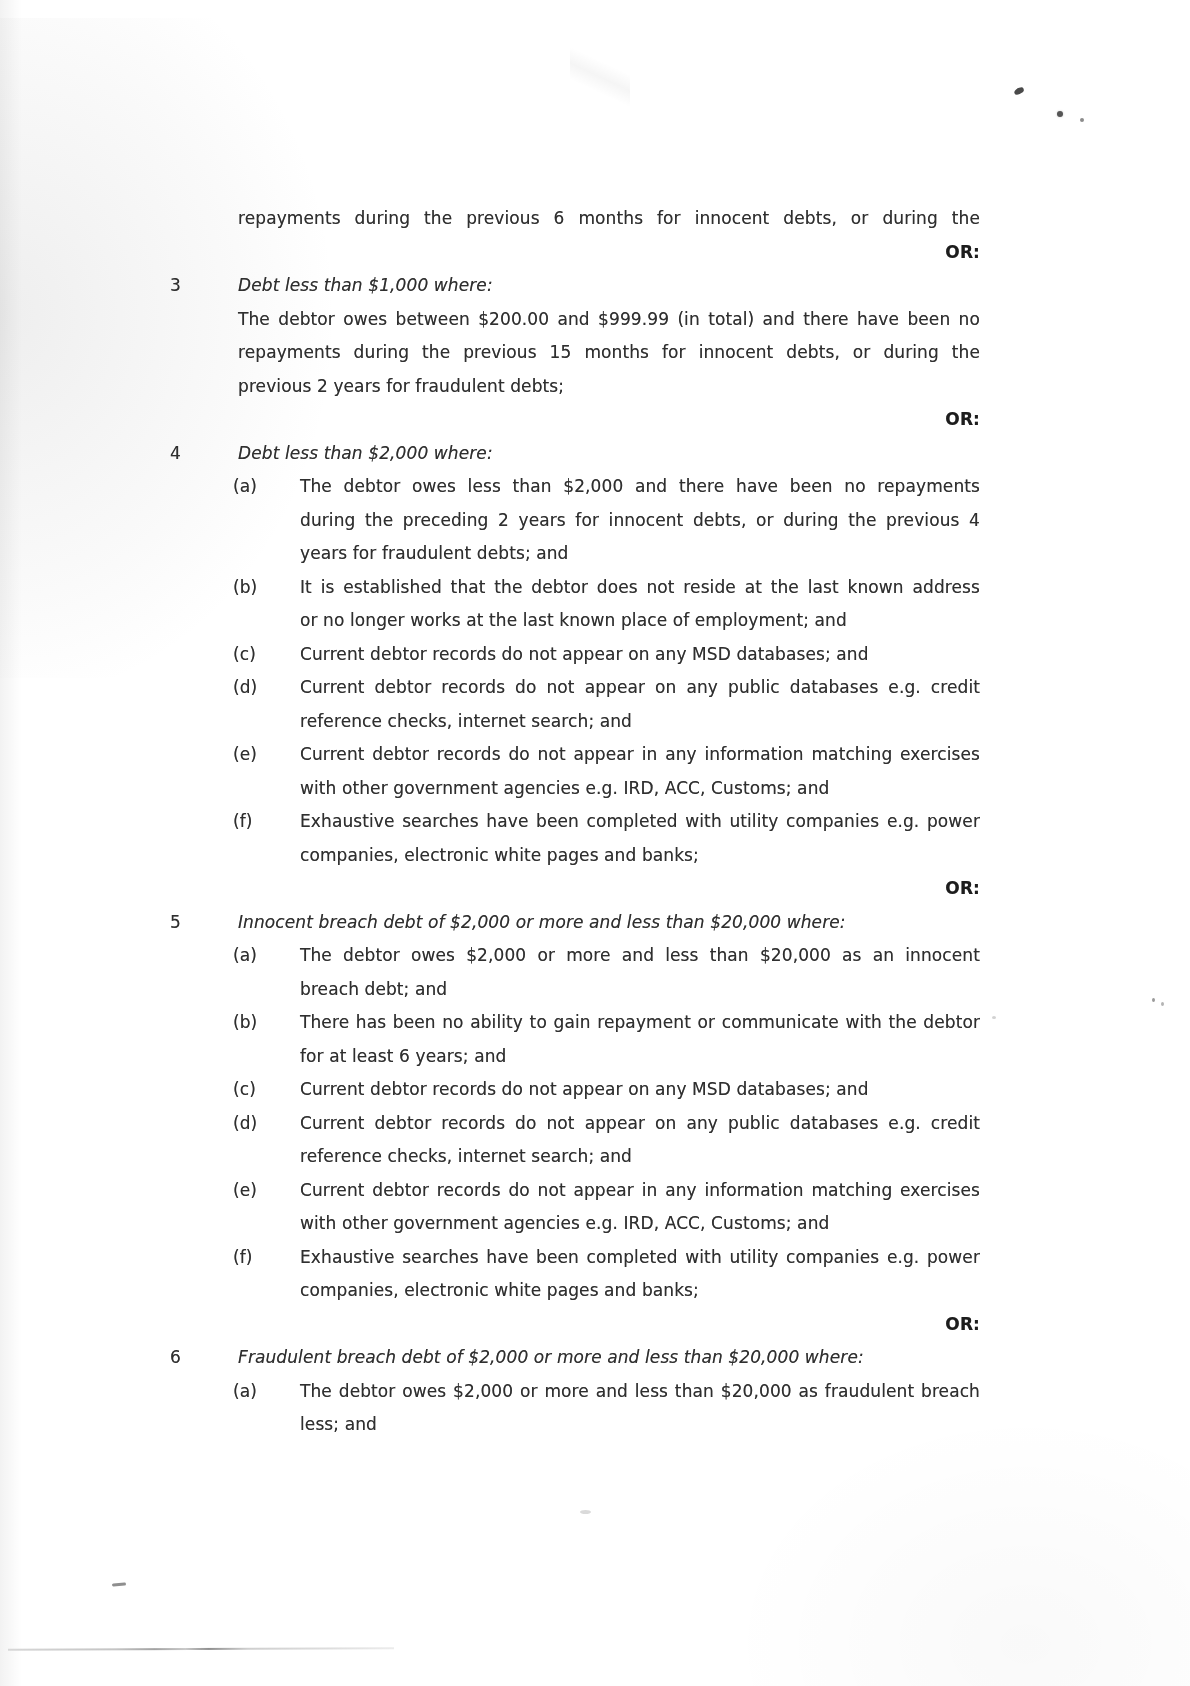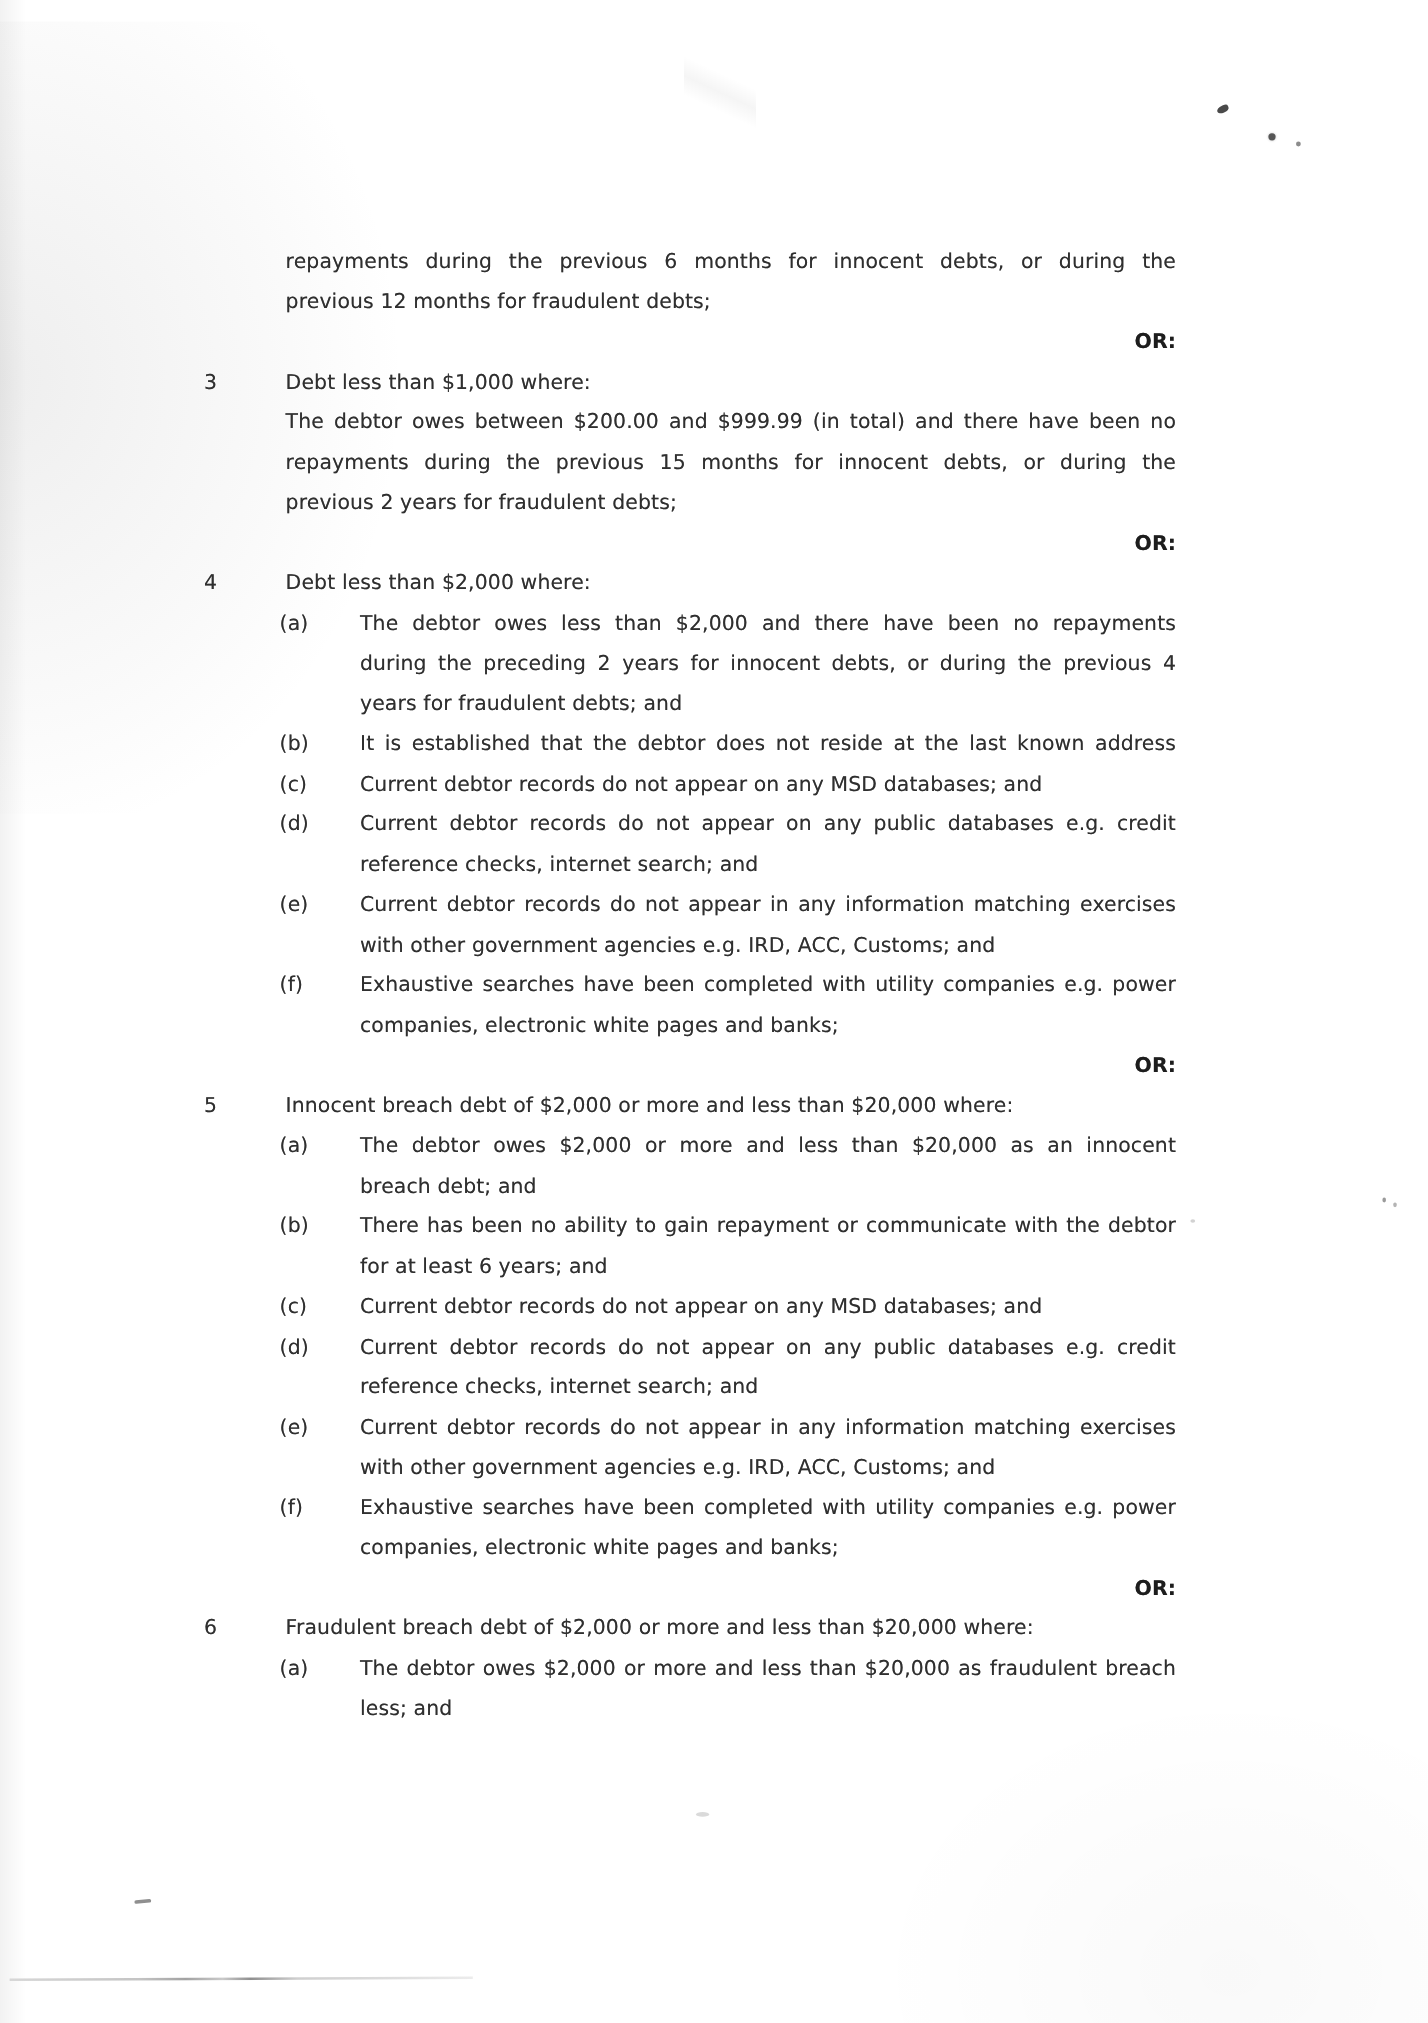--- a/index.html
+++ b/index.html
@@ -16,21 +16,21 @@
     font-size: 17px; line-height: 33.5px; color: #2f2f2f;
     text-shadow: 0 0 0.5px rgba(47,47,47,0.55);
     letter-spacing: 0.1px;
   }
   .para { margin: 0 0 0 68px; }
   .ln { }
   .ln.j { text-align: justify; text-align-last: justify; }
   .or { font-weight: 700; color: #1d1d1d; text-align: right; }
   .item-head { display: flex; }
   .num { flex: 0 0 68px; }
-  .head { }
+  .head { font-style: italic; }
   .sub { display: flex; margin-left: 63px; }
   .letter { flex: 0 0 67px; }
   .subtext { flex: 1; min-width: 0; }
   
   .artifact { position: absolute; pointer-events: none; }
   .corner-shade {
     left: 0; top: 18px; width: 430px; height: 660px;
     background: radial-gradient(ellipse 430px 500px at 0% 45%,
       rgba(125,125,125,0.13), rgba(150,150,150,0.05) 55%, rgba(0,0,0,0) 78%);
   }
@@ -67,21 +67,20 @@
 <body style="background: rgb(255, 255, 255);">
 
 <div class="page">
   <div class="artifact corner-shade"></div>
   <div class="artifact left-edge-shade"></div>
   <div class="artifact top-smudge"></div>
 
   <div class="doc" id="doc" style="color: rgb(47, 47, 47);">
       <div class="para">
         <div class="ln j">repayments during the previous 6 months for innocent debts, or during the</div>
-        <div class="ln">previous 12 months for fraudulent debts;</div>
       </div>
       <div class="or" style="color: rgb(29, 29, 29);">OR:</div>
       <div class="item-head">
         <span class="num">3</span>
         <span class="head">Debt less than $1,000 where:</span>
       </div>
       <div class="para">
         <div class="ln j">The debtor owes between $200.00 and $999.99 (in total) and there have been no</div>
         <div class="ln j">repayments during the previous 15 months for innocent debts, or during the</div>
         <div class="ln">previous 2 years for fraudulent debts;</div>
@@ -96,20 +95,21 @@
         <div class="subtext">
           <div class="ln j">The debtor owes less than $2,000 and there have been no repayments</div>
           <div class="ln j">during the preceding 2 years for innocent debts, or during the previous 4</div>
           <div class="ln">years for fraudulent debts; and</div>
         </div>
       </div>
       <div class="sub">
         <span class="letter">(b)</span>
         <div class="subtext">
           <div class="ln j">It is established that the debtor does not reside at the last known address</div>
+          <div class="ln">or no longer works at the last known place of employment; and</div>
         </div>
       </div>
       <div class="sub">
         <span class="letter">(c)</span>
         <div class="subtext">
           <div class="ln">Current debtor records do not appear on any MSD databases; and</div>
         </div>
       </div>
       <div class="sub">
         <span class="letter">(d)</span>

